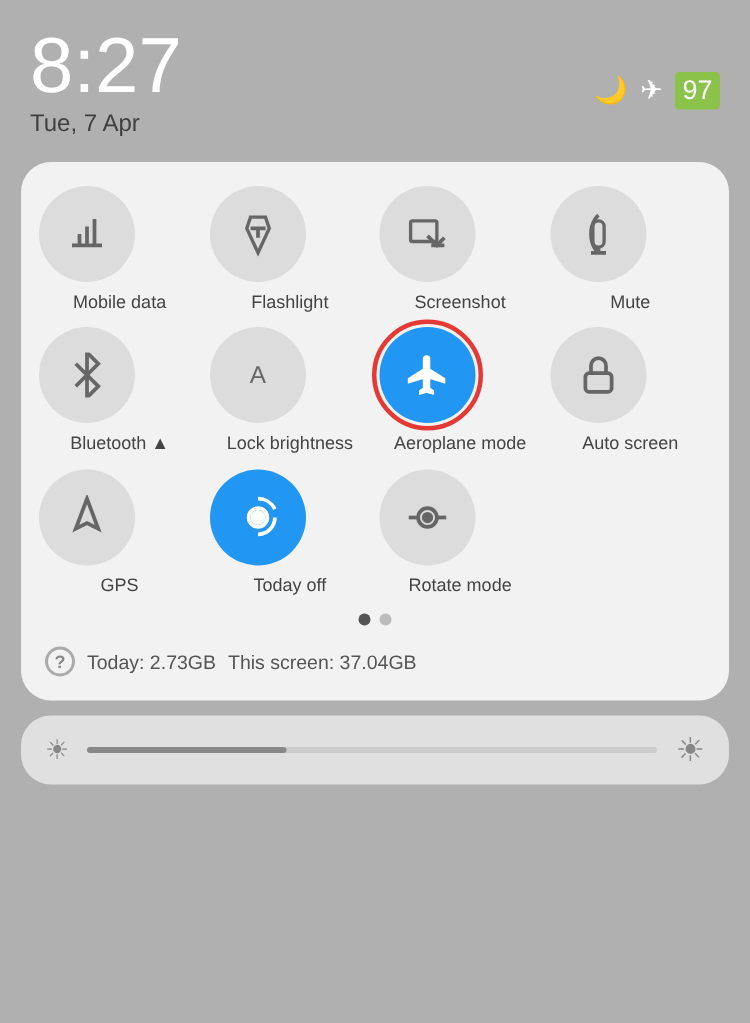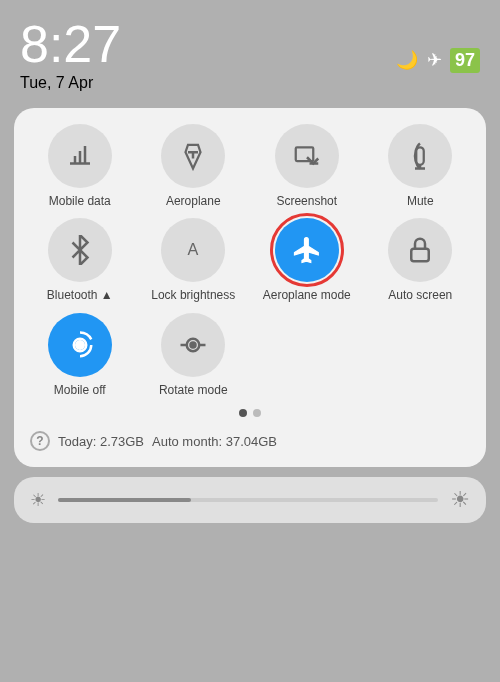--- a/index.html
+++ b/index.html
@@ -21,41 +21,41 @@
 
     .time {
       font-size: 52px;
       font-weight: 300;
       color: #fff;
       line-height: 1;
     }
 
     .date {
       font-size: 16px;
-      color: #000000;
+      color: #404040;
       margin-top: 4px;
     }
 
     .status-icons {
       display: flex;
       align-items: center;
       gap: 8px;
       padding-top: 10px;
     }
 
     .status-icons span {
       color: #fff;
       font-size: 18px;
     }
 
     .battery-badge {
       background: #8bc34a;
       color: #fff;
       font-size: 11px;
-      font-weight: bold;
+      font-weight: normal;
       padding: 2px 5px;
       border-radius: 3px;
     }
 
     .quick-panel {
       background: #f2f2f2;
       border-radius: 20px;
       margin: 8px 14px;
       padding: 16px 12px 14px 12px;
     }
@@ -63,21 +63,20 @@
     .tile-grid {
       display: grid;
       grid-template-columns: repeat(4, 1fr);
       gap: 10px 6px;
       margin-bottom: 12px;
     }
 
     .tile {
       display: flex;
       flex-direction: column;
-      align-items: center;
       gap: 6px;
       cursor: pointer;
     }
 
     .tile-icon {
       width: 64px;
       height: 64px;
       border-radius: 50%;
       background: #dcdcdc;
       display: flex;
@@ -218,21 +217,21 @@
 
 
     <div class="tile">
       <div class="tile-icon">
         <svg viewBox="0 0 24 24" fill="none" stroke="#666" stroke-width="2">
           <polygon points="8,3 16,3 18,9 12,22 6,9" stroke="#666" stroke-width="1.8" fill="none"></polygon>
           <line x1="12" y1="9" x2="12" y2="14"></line>
           <line x1="8" y1="9" x2="16" y2="9"></line>
         </svg>
       </div>
-      <span class="tile-label">Aeroplane</span>
+      <span class="tile-label">Flashlight</span>
     </div>
 
     <div class="tile">
       <div class="tile-icon">
         <svg viewBox="0 0 24 24" fill="none" stroke="#666" stroke-width="2">
           <rect x="3" y="5" width="14" height="11" rx="1" stroke="#666" stroke-width="1.8"></rect>
           <polyline points="12,13 17,18 21,14"></polyline>
           <line x1="14" y1="18" x2="21" y2="18"></line>
         </svg>
       </div>
@@ -281,32 +280,40 @@
     <div class="tile">
       <div class="tile-icon">
         <svg viewBox="0 0 24 24" fill="none" stroke="#666" stroke-width="2">
           <rect x="5" y="11" width="14" height="10" rx="2"></rect>
           <path d="M8 11V7a4 4 0 0 1 8 0v4"></path>
         </svg>
       </div>
       <span class="tile-label">Auto screen</span>
     </div>
 
+    <div class="tile">
+      <div class="tile-icon">
+        <svg viewBox="0 0 24 24" fill="none" stroke="#666" stroke-width="2">
+          <path d="M12 2L6 18l6-3 6 3z"></path>
+        </svg>
+      </div>
+      <span class="tile-label">GPS</span>
+    </div>
 
     <div class="tile">
       <div class="tile-icon active">
         <svg viewBox="0 0 24 24" fill="none" stroke="white" stroke-width="2">
           <circle cx="12" cy="12" r="5" stroke="white" stroke-width="2"></circle>
           <path d="M12 2a10 10 0 0 1 9 5.5" stroke="white" stroke-width="2"></path>
           <path d="M21 12a9 9 0 0 1-9 9" stroke="white" stroke-width="2"></path>
           <circle cx="12" cy="12" r="2.5" fill="white"></circle>
           <rect x="9" y="9" width="6" height="6" rx="3" stroke="white" fill="none"></rect>
         </svg>
       </div>
-      <span class="tile-label">Mobile off</span>
+      <span class="tile-label">Today off</span>
     </div>
 
     <div class="tile">
       <div class="tile-icon">
         <svg viewBox="0 0 24 24" fill="none" stroke="#666" stroke-width="2">
           <circle cx="12" cy="12" r="5"></circle>
           <circle cx="12" cy="12" r="2" fill="#666"></circle>
           <line x1="2" y1="12" x2="7" y2="12"></line>
           <line x1="17" y1="12" x2="22" y2="12"></line>
         </svg>
@@ -317,21 +324,21 @@
   </div>
 
   <div class="dots">
     <div class="dot active"></div>
     <div class="dot"></div>
   </div>
 
   <div class="data-row">
     <div class="info-icon">?</div>
     <span>Today: 2.73GB</span>
-    <span>Auto month: 37.04GB</span>
+    <span>This screen: 37.04GB</span>
   </div>
 </div>
 
 <div class="brightness-bar">
   <span class="brightness-icon">☀</span>
   <div class="brightness-track">
     <div class="brightness-fill" style="width: 35%;"></div>
   </div>
   <span class="brightness-icon-right">☀</span>
 </div>

